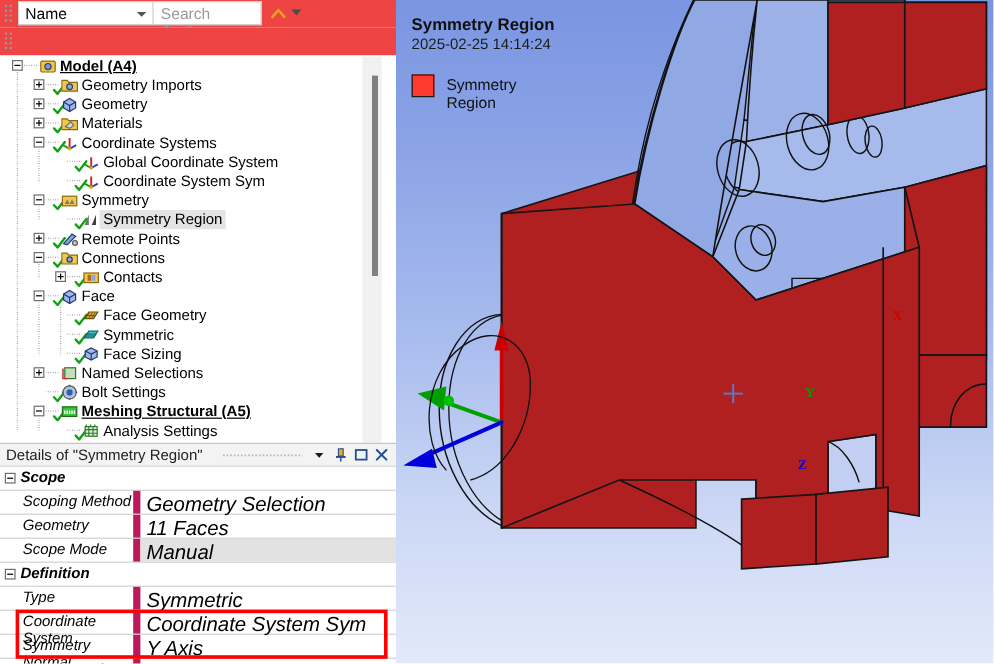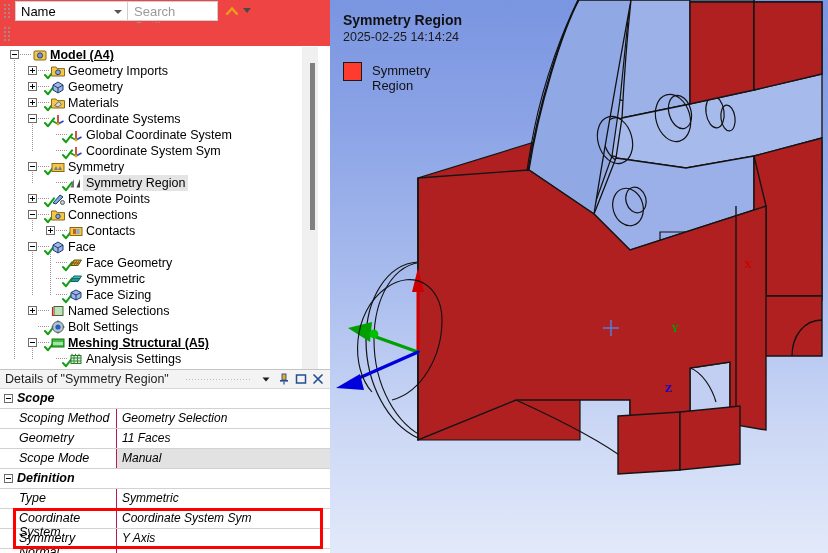--- a/index.html
+++ b/index.html
@@ -72,24 +72,24 @@
   #dtitle .dt-dots{position:absolute;top:8px;height:3px;
      background-image:radial-gradient(circle,#bcbcbc 0.6px,transparent 0.8px);
      background-size:3px 3px;}
   .dt-btn{position:absolute;top:2px;width:14px;height:14px;}
 
   #dgrid{position:absolute;left:0;top:19px;width:330px;}
   .drow{position:relative;height:19px;border-bottom:1px solid #d2d2d2;font-style:italic;}
   .drow .dexp{position:absolute;left:4px;top:5px;width:9px;height:9px;border:1px solid #6d6d6d;background:#fff;box-sizing:border-box;}
   .drow .dexp:before{content:"";position:absolute;left:1px;top:3px;width:5px;height:1px;background:#000;}
   .dhead-lbl{position:absolute;left:17px;top:2px;font-weight:bold;font-size:12.5px;}
-  .dcell-l{position:absolute;left:0;top:0;width:117px;height:19px;border-right:1px solid #be185d;box-sizing:border-box;}
+  .dcell-l{position:absolute;left:0;top:0;width:117px;height:19px;border-right:6px solid #be185d;box-sizing:border-box;}
   .dcell-l span{position:absolute;left:6px;top:2px;font-size:12.5px;}
   .dcell-r{position:absolute;left:117px;top:0;right:0;height:19px;}
-  .dcell-r span{position:absolute;left:5px;top:2px;font-size:12px;}
+  .dcell-r span{position:absolute;left:5px;top:2px;font-size:17px;}
   .drow.grayval .dcell-r{background:#e2e2e2;}
   .drow.indent .dcell-l{left:13px;width:104px;}
   #hlbox{position:absolute;left:13px;width:310px;height:40px;border:3px solid #ff0000;box-sizing:border-box;pointer-events:none;}
 
   
   #viewport{position:absolute;left:330px;top:0;width:498px;height:553px;overflow:hidden;
             background:linear-gradient(to bottom,#7a95e1 0%,#8ba3e6 22%,#aabdee 52%,#ccd8f5 78%,#e2e9fa 100%);}
   #vp-title{position:absolute;left:13px;top:12px;font-size:14px;font-weight:bold;color:#111;}
   #vp-date{position:absolute;left:13px;top:30px;font-size:12.5px;color:#1b1b1b;}
   #legend{position:absolute;left:13px;top:62px;height:20px;}

